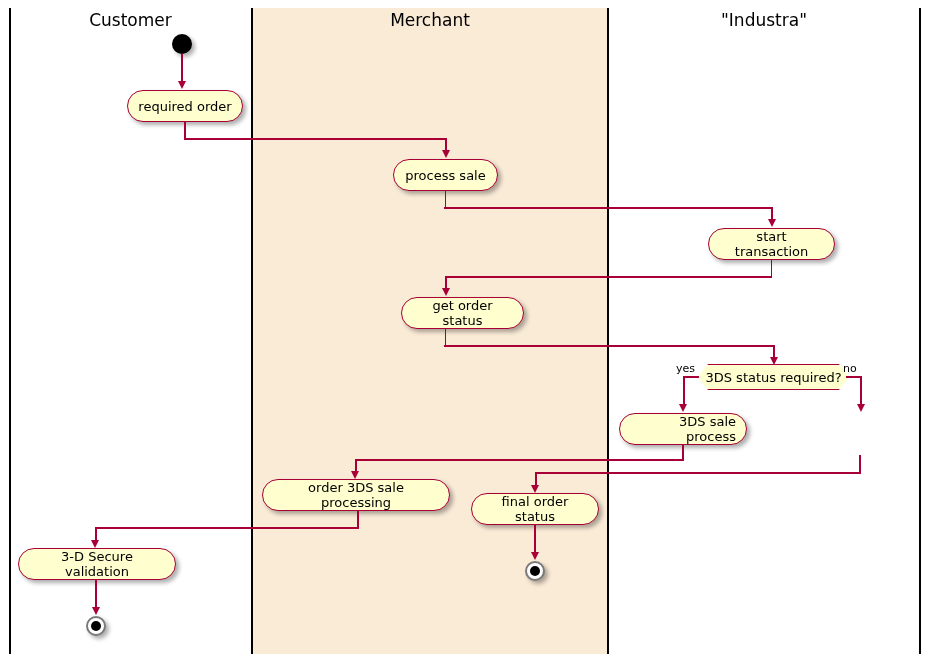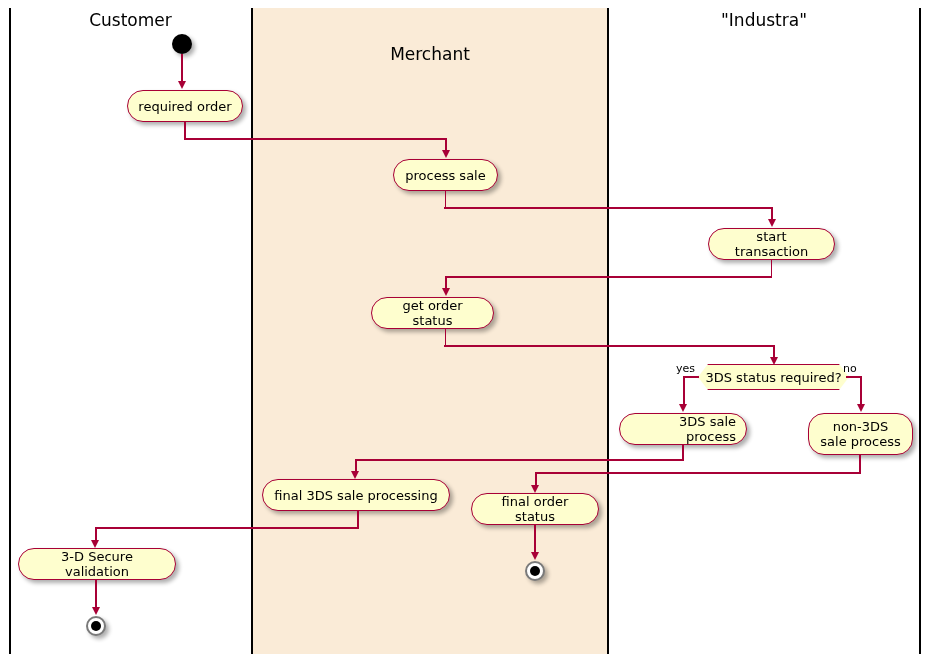--- a/index.html
+++ b/index.html
@@ -131,21 +131,21 @@
   <div class="lane-bg" style="left:9px; width:243px;"></div>
   <div class="lane-bg beige" style="left:252px; width:356px;"></div>
   <div class="lane-bg" style="left:608px; width:312px;"></div>
 
   <div class="lane-divider" style="left:9px;"></div>
   <div class="lane-divider" style="left:251px;"></div>
   <div class="lane-divider" style="left:607px;"></div>
   <div class="lane-divider" style="left:919px;"></div>
 
   <div class="lane-title" style="left:9px; width:243px;">Customer</div>
-  <div class="lane-title" style="left:252px; width:356px;margin-top:34px;">Merchant</div>
+  <div class="lane-title" style="left:252px; width:356px;">Merchant</div>
   <div class="lane-title" style="left:608px; width:312px;">"Industra"</div>
 
   <div class="start-node" style="left:172px; top:34px;"></div>
 
   <div class="seg-v" style="left:181.2px; top:54px; height:28px;"></div>
   <div class="arrow-down" style="left:177.5px; top:81px;"></div>
 
   <div class="node" style="left:127px; top:90px; width:116px; height:32px;">
     <span class="nlabel">required order</span>
   </div>
@@ -166,21 +166,21 @@
 
   <div class="node" style="left:708px; top:228px; width:127px; height:32px;">
     <span class="nlabel">start transaction</span>
   </div>
 
   <div class="seg-v" style="left:770.7px; top:260px; height:17px;"></div>
   <div class="seg-h" style="left:445px; top:276px; width:327px;"></div>
   <div class="seg-v" style="left:445.4px; top:276px; height:14px;"></div>
   <div class="arrow-down" style="left:441.5px; top:288px;"></div>
 
-  <div class="node" style="left:371px; top:297px; width:123px; height:32px;">
+  <div class="node" style="left:401px; top:297px; width:123px; height:32px;">
     <span class="nlabel">get order status</span>
   </div>
 
   <div class="seg-v" style="left:444.7px; top:329px; height:17px;"></div>
   <div class="seg-h" style="left:444px; top:345px; width:331px;"></div>
   <div class="seg-v" style="left:773.4px; top:345px; height:14px;"></div>
   <div class="arrow-down" style="left:769.5px; top:357px;"></div>
 
   <div class="decision" style="left:698px; top:364px; width:151px; height:26px;">
     <span class="nlabel">3DS status required?</span>
@@ -193,37 +193,33 @@
 
   <div class="node" style="left:619px; top:413px; width:128px; height:32px;text-align:right;">
     <span class="nlabel">3DS sale process</span>
   </div>
 
   <div class="edge-label" style="left:843px; top:362px;">no</div>
   <div class="seg-h" style="left:846px; top:376px; width:16px;"></div>
   <div class="seg-v" style="left:860.4px; top:376px; height:29px;"></div>
   <div class="arrow-down" style="left:856.5px; top:404px;"></div>
 
-  <div class="node" style="left:808px; top:413px; width:105px; height:42px;">
-    <span class="nlabel">non-3DS
-sale process</span>
-  </div>
 
   <div class="seg-v" style="left:682.4px; top:445px; height:15px;"></div>
   <div class="seg-h" style="left:355px; top:459px; width:329px;"></div>
   <div class="seg-v" style="left:355px; top:459px; height:13px;"></div>
   <div class="arrow-down" style="left:351.2px; top:471px;"></div>
 
   <div class="seg-v" style="left:859.4px; top:455px; height:18px;"></div>
   <div class="seg-h" style="left:535px; top:472px; width:326px;"></div>
   <div class="seg-v" style="left:535px; top:472px; height:14px;"></div>
   <div class="arrow-down" style="left:531.2px; top:485px;"></div>
 
   <div class="node" style="left:262px; top:479px; width:188px; height:32px;">
-    <span class="nlabel">final 3DS sale processing</span>
+    <span class="nlabel">order 3DS sale processing</span>
   </div>
 
   <div class="node" style="left:471px; top:493px; width:128px; height:32px;justify-content:flex-end;">
     <span class="nlabel">final order status</span>
   </div>
 
   <div class="seg-v" style="left:357.4px; top:511px; height:17px;"></div>
   <div class="seg-h" style="left:95px; top:527px; width:264px;"></div>
   <div class="seg-v" style="left:95px; top:527px; height:14px;"></div>
   <div class="arrow-down" style="left:91.2px; top:540px;"></div>

